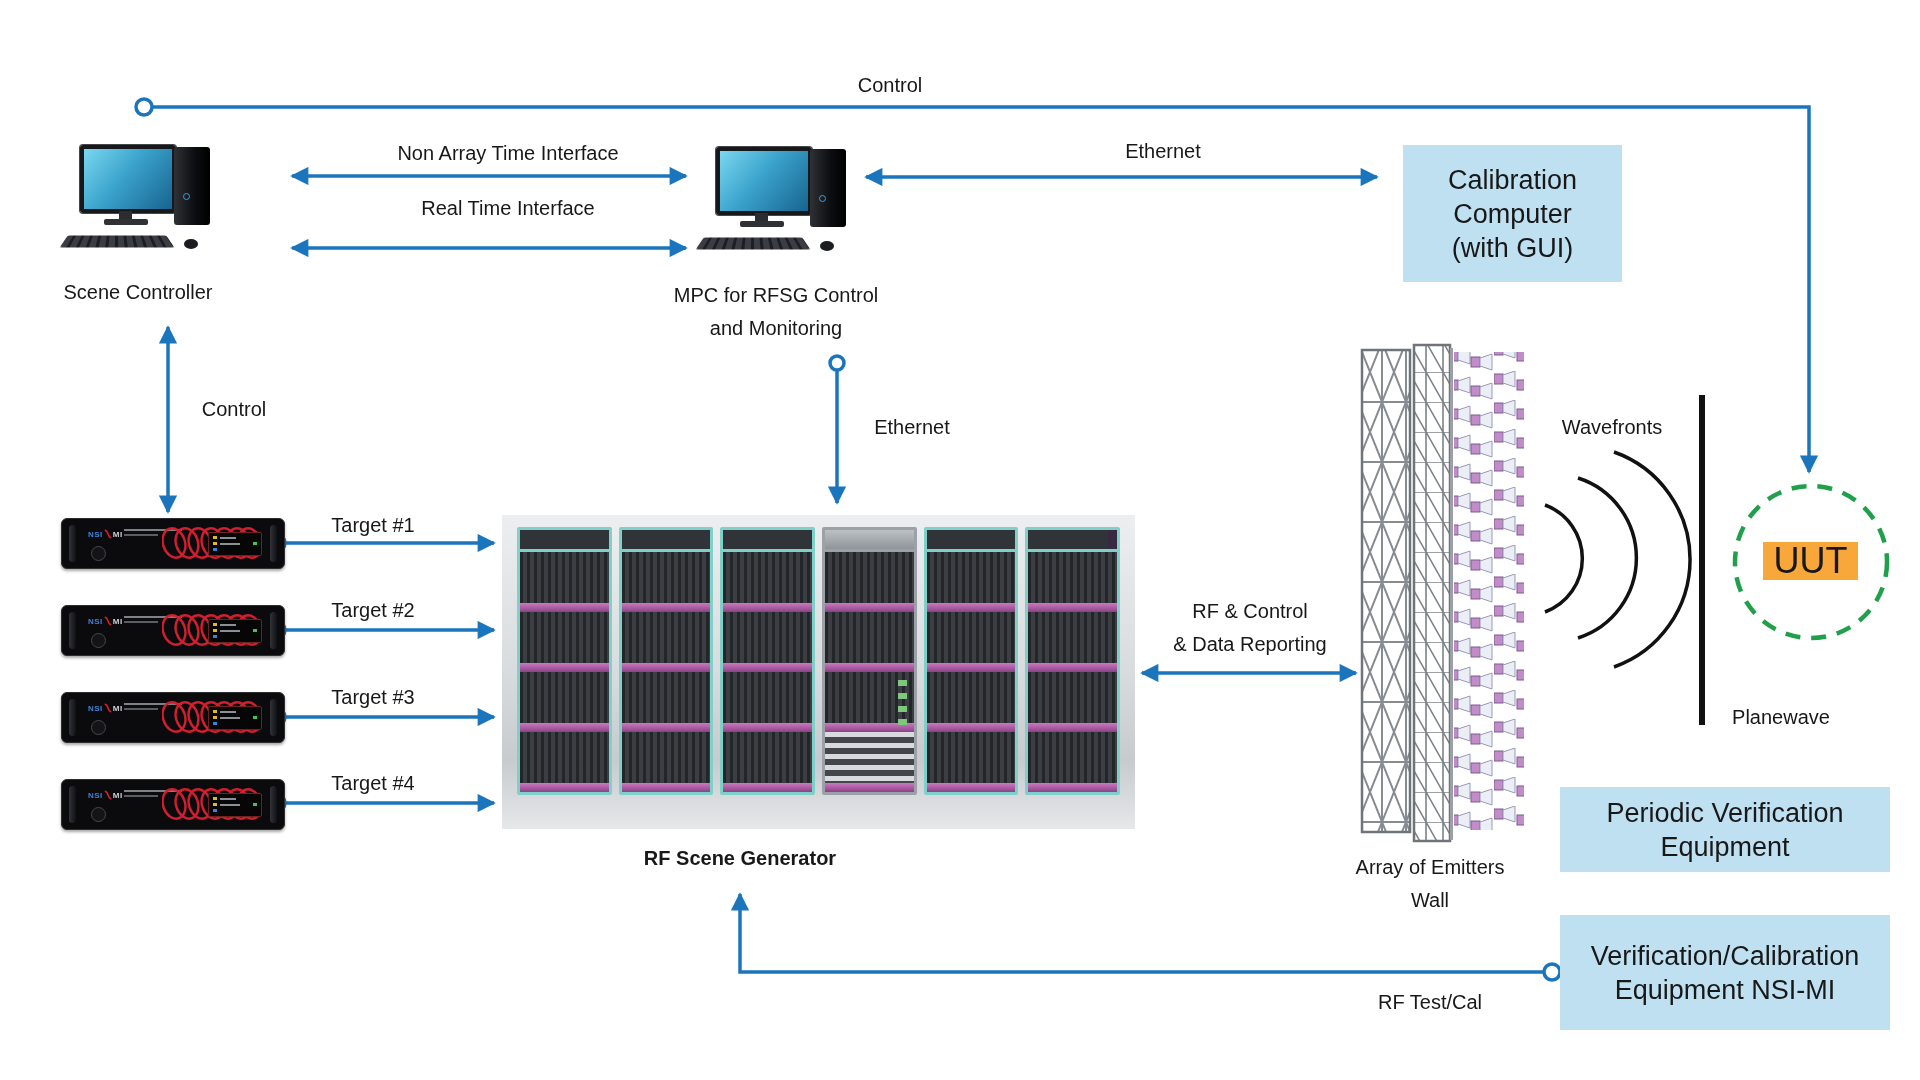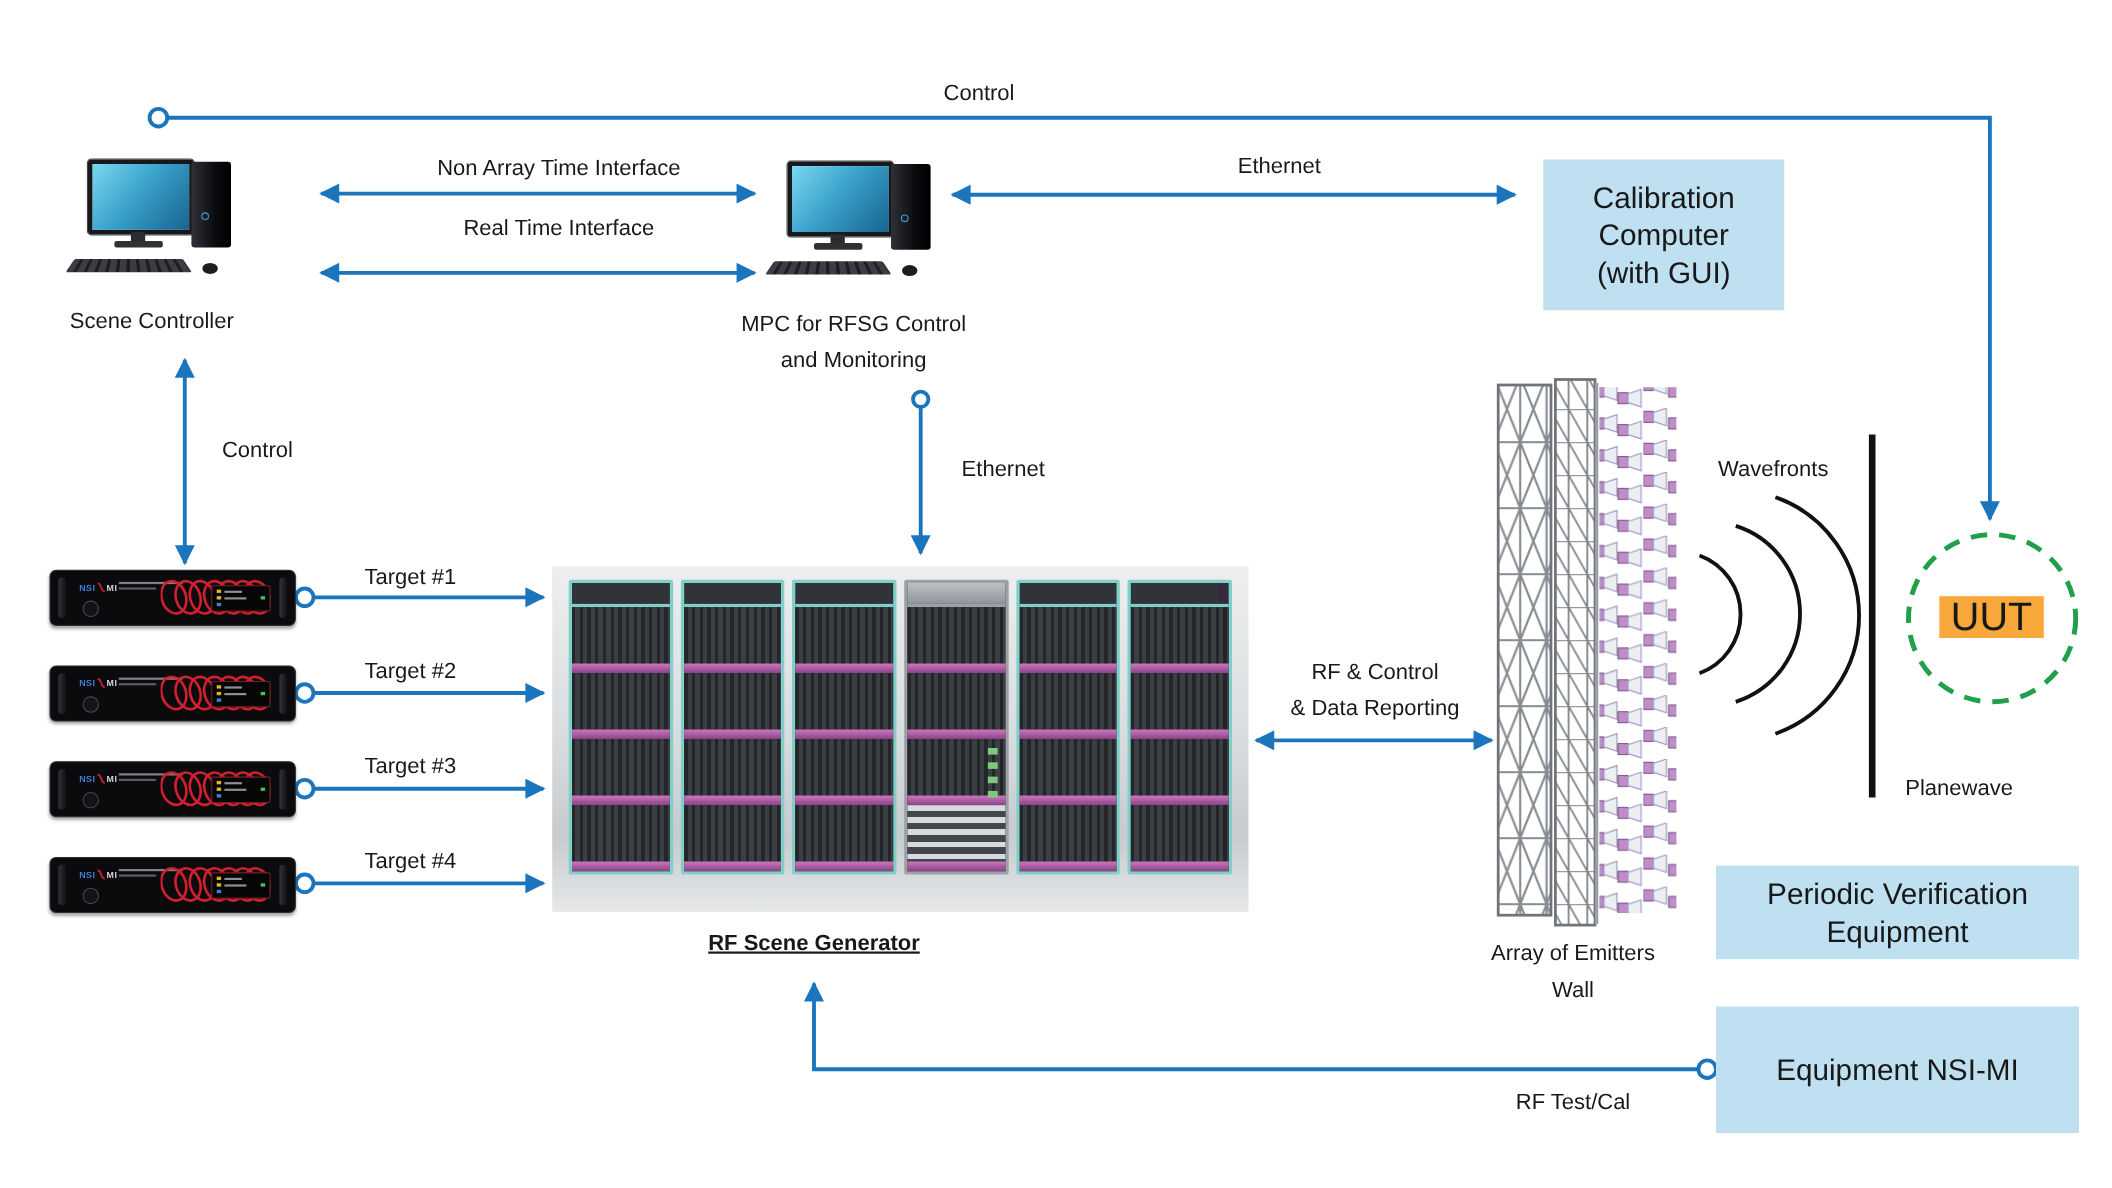--- a/index.html
+++ b/index.html
@@ -11,21 +11,21 @@
   #conn{position:absolute;left:0;top:0;width:1920px;height:1080px;}
   .conn{stroke:var(--connector-blue,#1b75bc);stroke-width:3.5;fill:none;}
   .dot{fill:#fff;stroke:var(--connector-blue,#1b75bc);stroke-width:3.5;}
   #ah path{fill:var(--connector-blue,#1b75bc);}
   .blackline{stroke:#111;fill:none;}
   .uutring{fill:none;stroke:var(--uut-circle-green,#21a04c);stroke-width:4.5;stroke-dasharray:15 11;}
 
   
   .lbl{position:absolute;white-space:nowrap;font-size:20px;line-height:1.1;
        transform:translate(-50%,-50%);text-align:left;}
-  .bold{font-weight:bold;text-decoration:underline;}
+  .bold{font-weight:bold;}
 
   
   .panel{position:absolute;background:var(--panel-blue,#bfe0f1);
          display:flex;flex-direction:column;justify-content:center;align-items:center;
          font-size:27px;line-height:34px;text-align:center;}
 
   
   .uut-box{position:absolute;left:1763px;top:542px;width:95px;height:38px;
            background:var(--uut-orange,#f8a83b);display:flex;align-items:center;justify-content:center;
            font-size:36px;}
@@ -40,21 +40,21 @@
   .tower{position:absolute;right:6px;top:2px;width:36px;height:78px;
          background:linear-gradient(90deg,#303136 0%,#0b0c0f 60%,#000 100%);border-radius:3px;}
   .tower::after{content:"";position:absolute;left:9px;top:46px;width:5px;height:5px;
                 border:1.5px solid #3f9fd8;border-radius:50%;}
   .keyboard{position:absolute;left:0;top:88px;width:106px;height:16px;border-radius:2px;
             background:#1d1e23 repeating-linear-gradient(90deg,#3c3d43 0 6px,transparent 6px 9px);
             transform:perspective(70px) rotateX(42deg);}
   .mouse{position:absolute;right:18px;top:94px;width:14px;height:10px;background:#1c1d21;border-radius:50%;}
 
   
-  .sig{position:absolute;left:45px;width:222px;height:49px;background:#0b0b0d;
+  .sig{position:absolute;left:61px;width:222px;height:49px;background:#0b0b0d;
        border:1px solid #2e2e31;border-radius:6px;box-shadow:0 2px 3px rgba(0,0,0,.35);}
   .handle{position:absolute;top:6px;bottom:6px;width:7px;border-radius:4px;
           background:linear-gradient(90deg,#323338,#101114);}
   .handle.l{left:7px;} .handle.r{right:7px;}
   .brand{position:absolute;left:26px;top:9px;font-size:8px;font-weight:bold;letter-spacing:.5px;
          display:flex;align-items:center;gap:1px;}
   .brand .nsi{color:#3b82d8;} .brand .mi{color:#cfd2d6;}
   .microtxt{position:absolute;left:62px;top:10px;width:58px;height:2px;background:#9aa0a6;opacity:.8;}
   .microtxt2{position:absolute;left:62px;top:15px;width:34px;height:2px;background:#6e737a;opacity:.8;}
   .pwr{position:absolute;left:29px;top:27px;width:13px;height:13px;border-radius:50%;
@@ -413,20 +413,21 @@
     <div>Computer</div>
     <div>(with GUI)</div>
   </div>
 
   <div class="panel" style="left:1560px;top:787px;width:330px;height:85px;">
     <div>Periodic Verification</div>
     <div>Equipment</div>
   </div>
 
   <div class="panel" style="left:1560px;top:915px;width:330px;height:115px;">
+    <div>Verification/Calibration</div>
     <div>Equipment NSI-MI</div>
   </div>
 
   <div class="uut-box">
     <span>UUT</span>
   </div>
 
   <div class="lbl" style="left:890px;top:85px;">Control</div>
   <div class="lbl" style="left:508px;top:153px;">Non Array Time Interface</div>
   <div class="lbl" style="left:508px;top:208px;">Real Time Interface</div>

